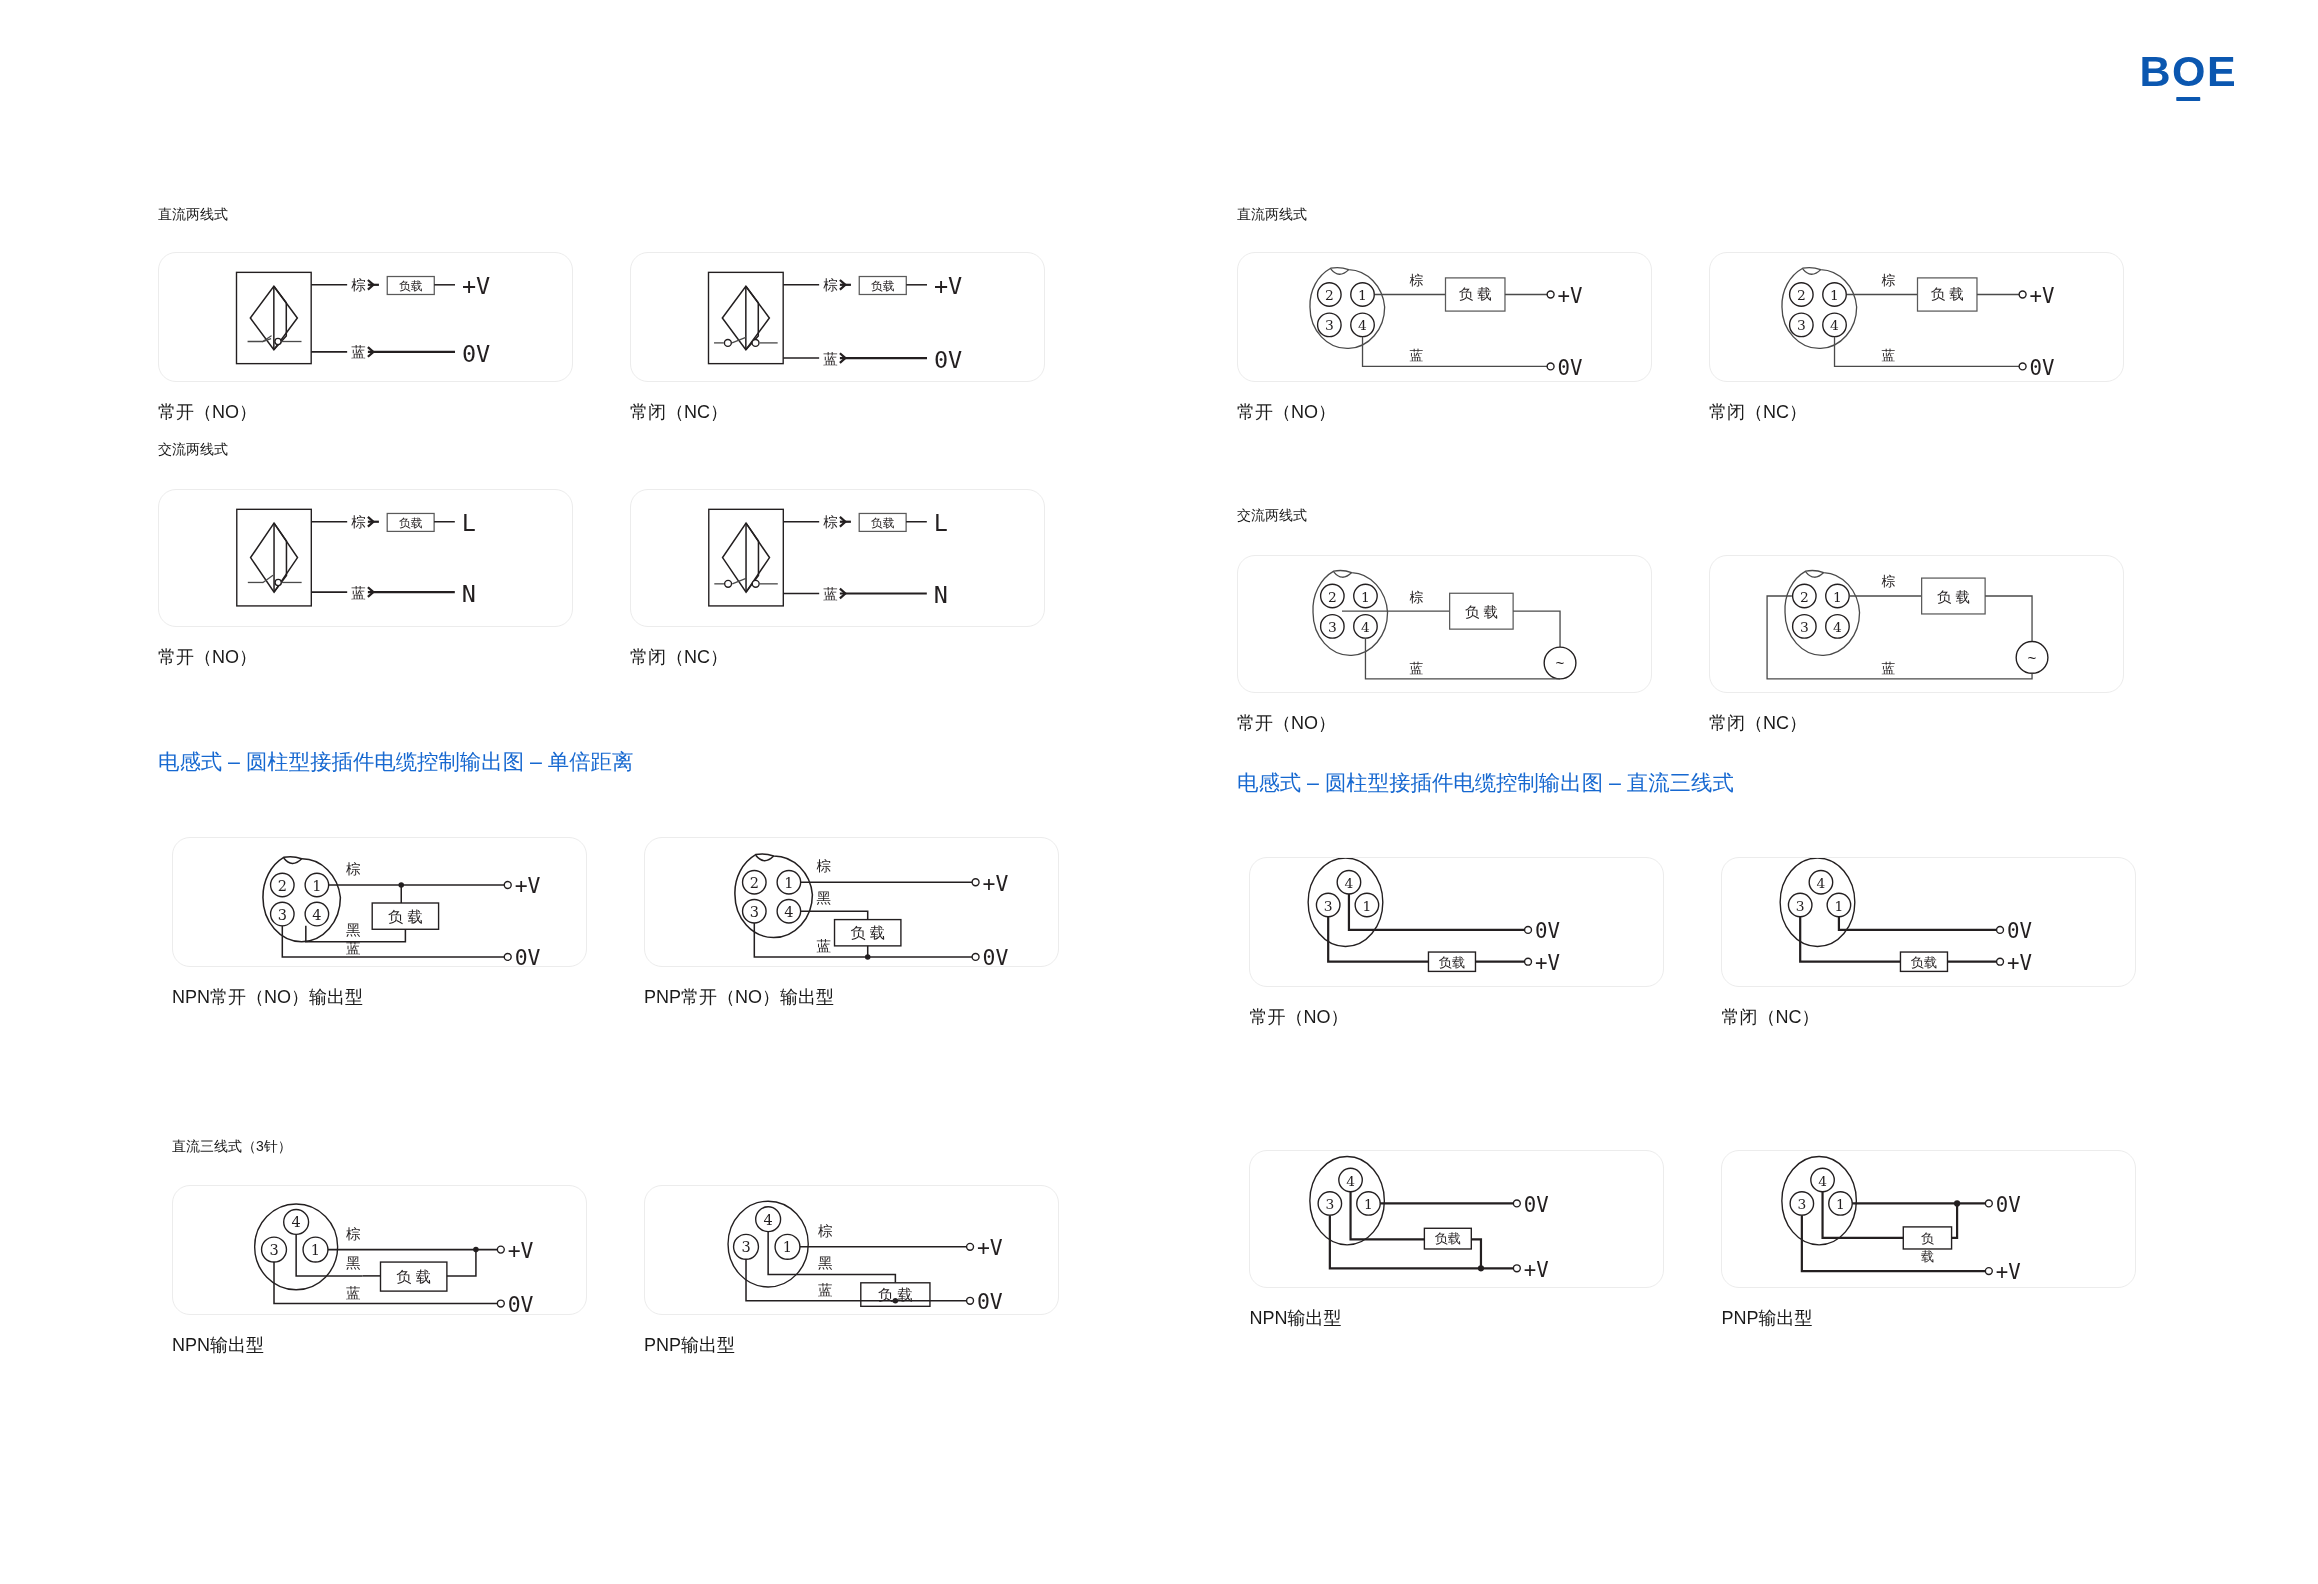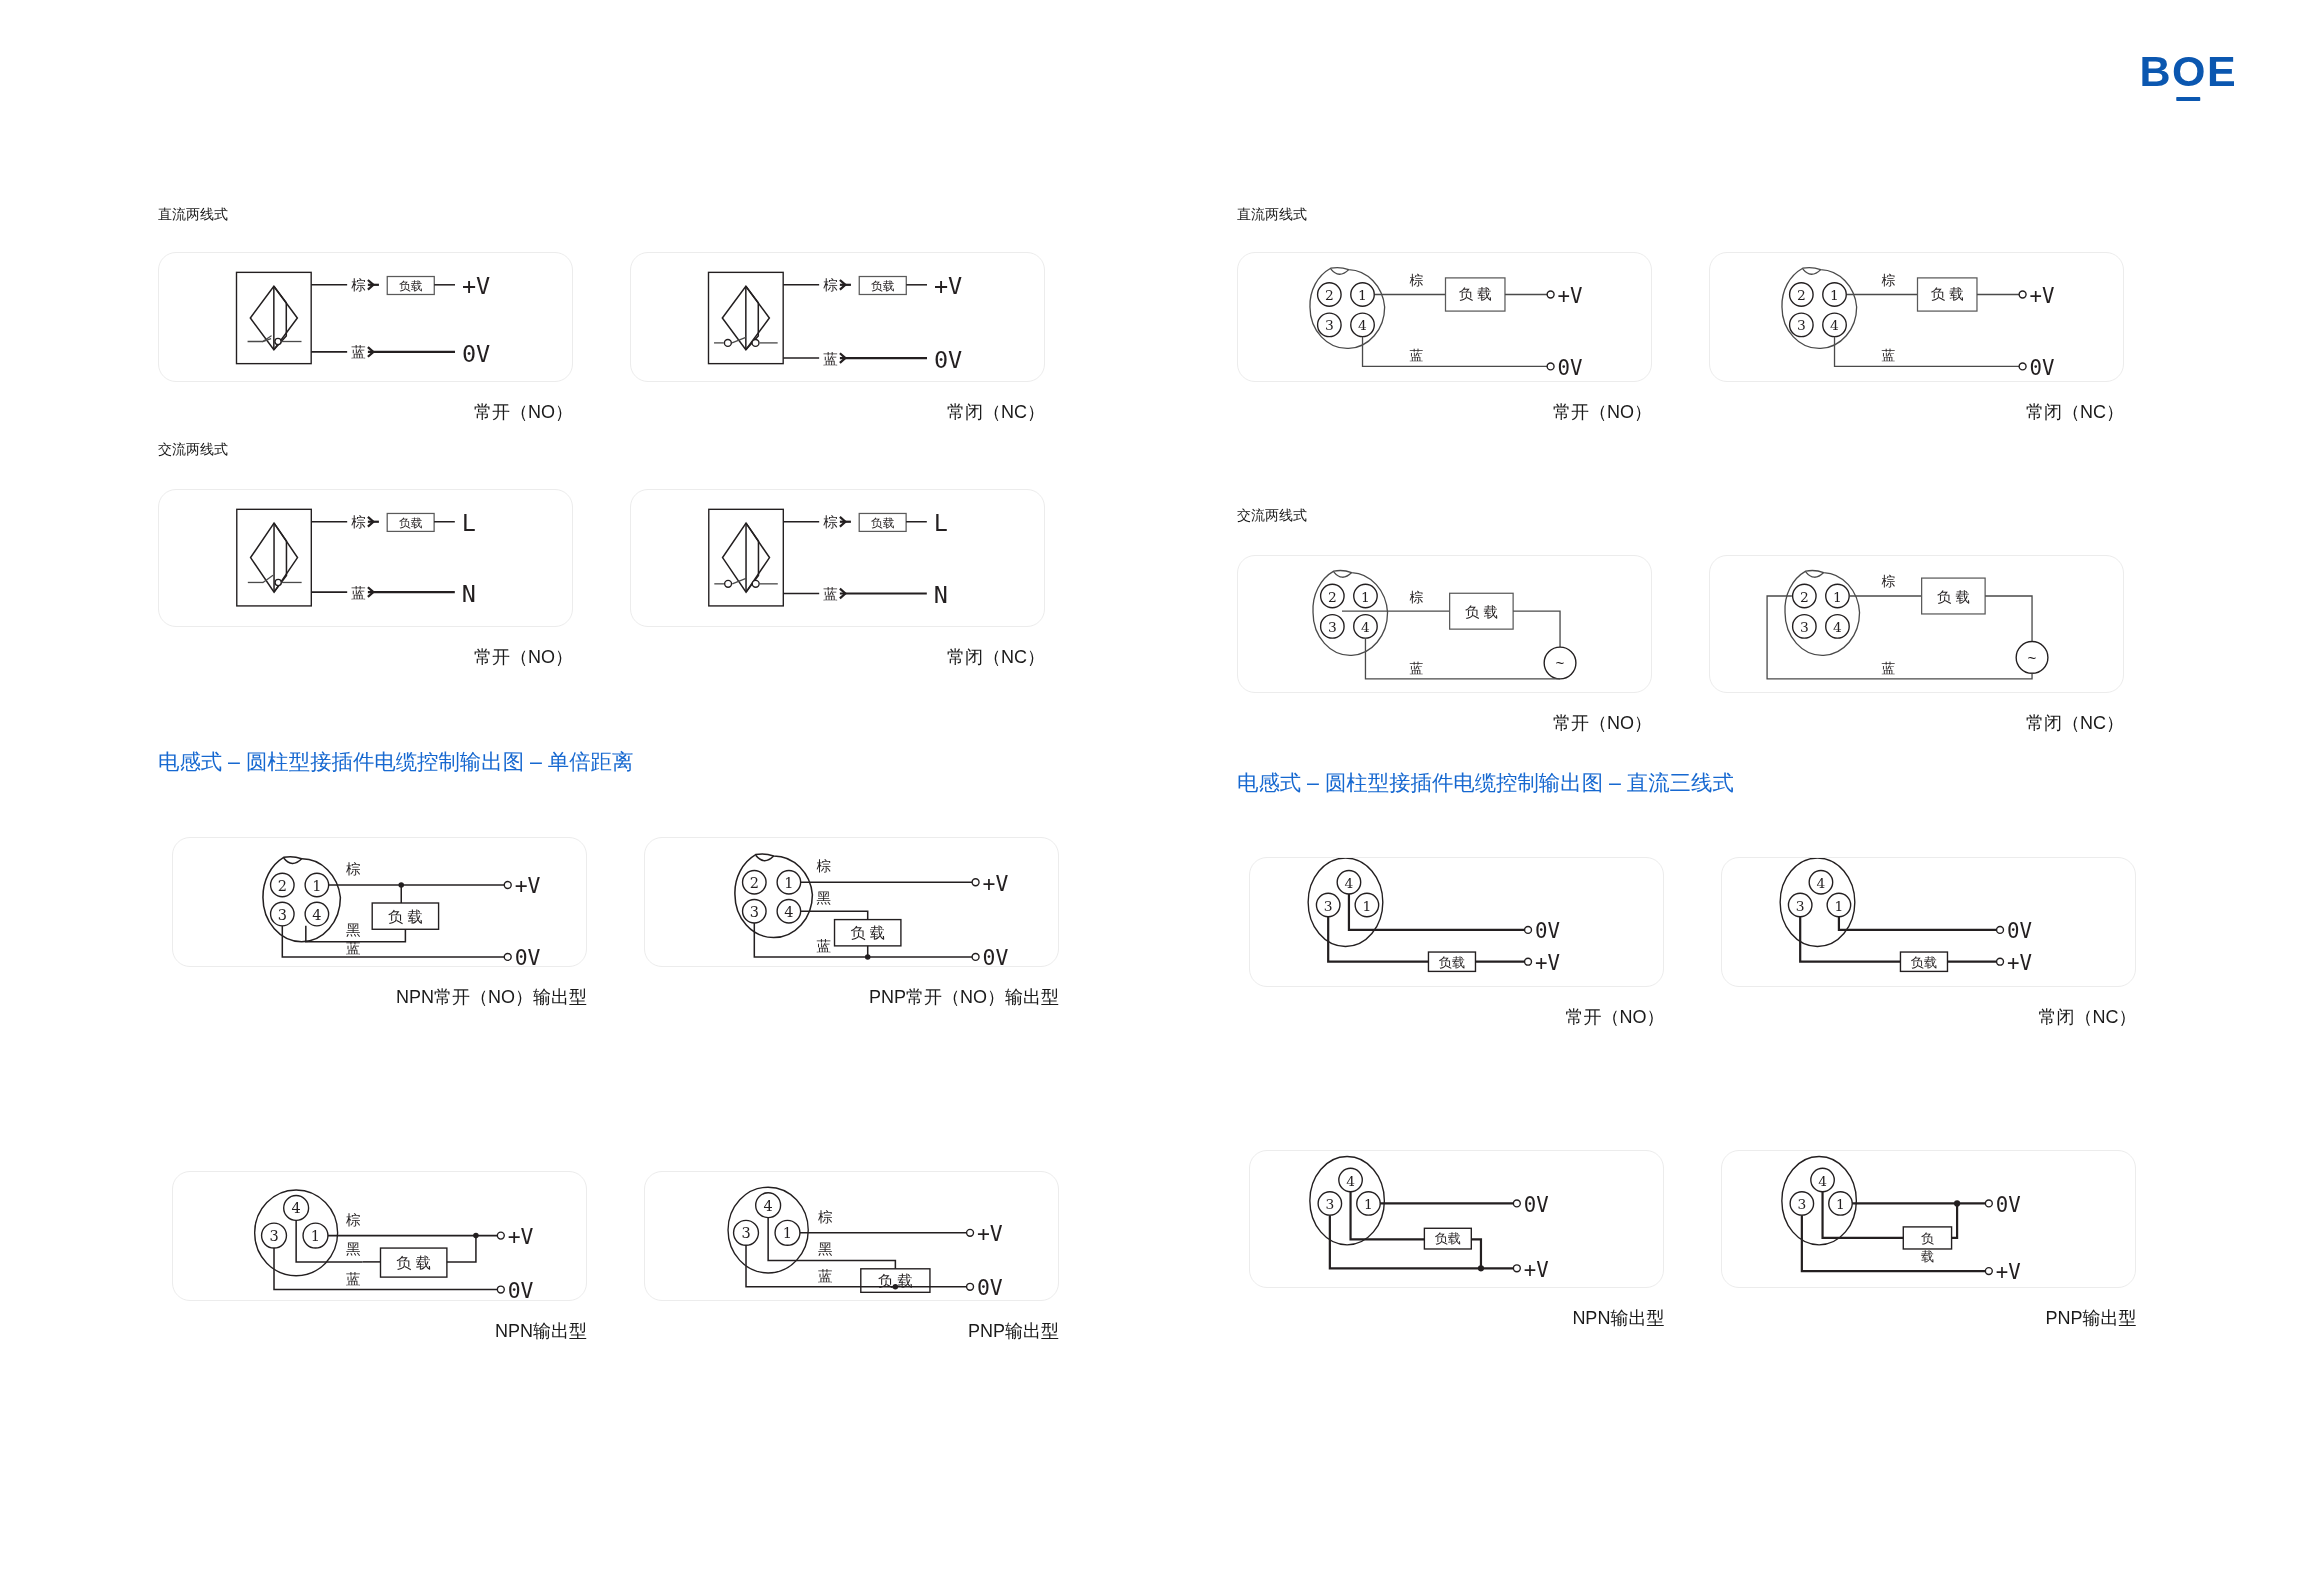--- a/index.html
+++ b/index.html
@@ -26,21 +26,21 @@
   .sec-title{font-size:14px;color:#1a1a1a;margin:0 0 0 0;line-height:1;}
   .sec-title-blue{font-size:21.4px;color:#1668d0;line-height:1;}
 
   .row{display:flex;gap:57px;}
   .cardwrap{width:415px;}
   .card{
     width:415px;height:130px;border:1.4px solid #ececec;border-radius:18px;
     background:#fff;position:relative;box-sizing:border-box;
   }
   .card.tall{height:138px;}
-  .caption{font-size:18px;text-align:right;margin-top:18px;color:#1a1a1a;}
+  .caption{font-size:18px;text-align:left;margin-top:18px;color:#1a1a1a;}
 
   svg{display:block;}
   .wire{stroke:#231f20;stroke-width:2.2;fill:none;}
   .wire-th{stroke:#231f20;stroke-width:3.2;fill:none;}
   .thin{stroke:#4a4a4a;stroke-width:1.9;fill:none;}
   .bx{fill:#fff;stroke:#231f20;stroke-width:2;}
   .bx-thin{fill:#fff;stroke:#5a5a5a;stroke-width:1.8;}
   .dot{fill:#231f20;}
   .ring{fill:#fff;stroke:#231f20;stroke-width:2;}
   .t{font-family:"Liberation Sans","DejaVu Sans",sans-serif;fill:#231f20;}
@@ -253,20 +253,21 @@
               <circle cx="478" cy="172" r="5" class="ring" stroke-width="2"></circle>
               <text class="tv" x="488" y="184" font-size="31">0V</text>
             </svg>
           </div>
           <div class="caption">PNP常开（NO）输出型</div>
         </div>
       </div>
     </div>
 
     <div style="position:absolute;top:1139px;left:14px;">
+      <div class="sec-title">直流三线式（3针）</div>
       <div class="row" style="margin-top:32px;">
         <div class="cardwrap">
           <div class="card">
             <svg width="415" height="130" viewBox="0 0 600 188">
               <ellipse cx="178" cy="88" rx="60" ry="62" class="ring"></ellipse>
               <circle cx="178" cy="52" r="18" class="ring"></circle>
               <text class="pinlbl" x="178" y="60" font-size="21" text-anchor="middle">4</text>
               <circle cx="146" cy="92" r="18" class="ring"></circle>
               <text class="pinlbl" x="146" y="100" font-size="21" text-anchor="middle">3</text>
               <circle cx="206" cy="92" r="18" class="ring"></circle>

